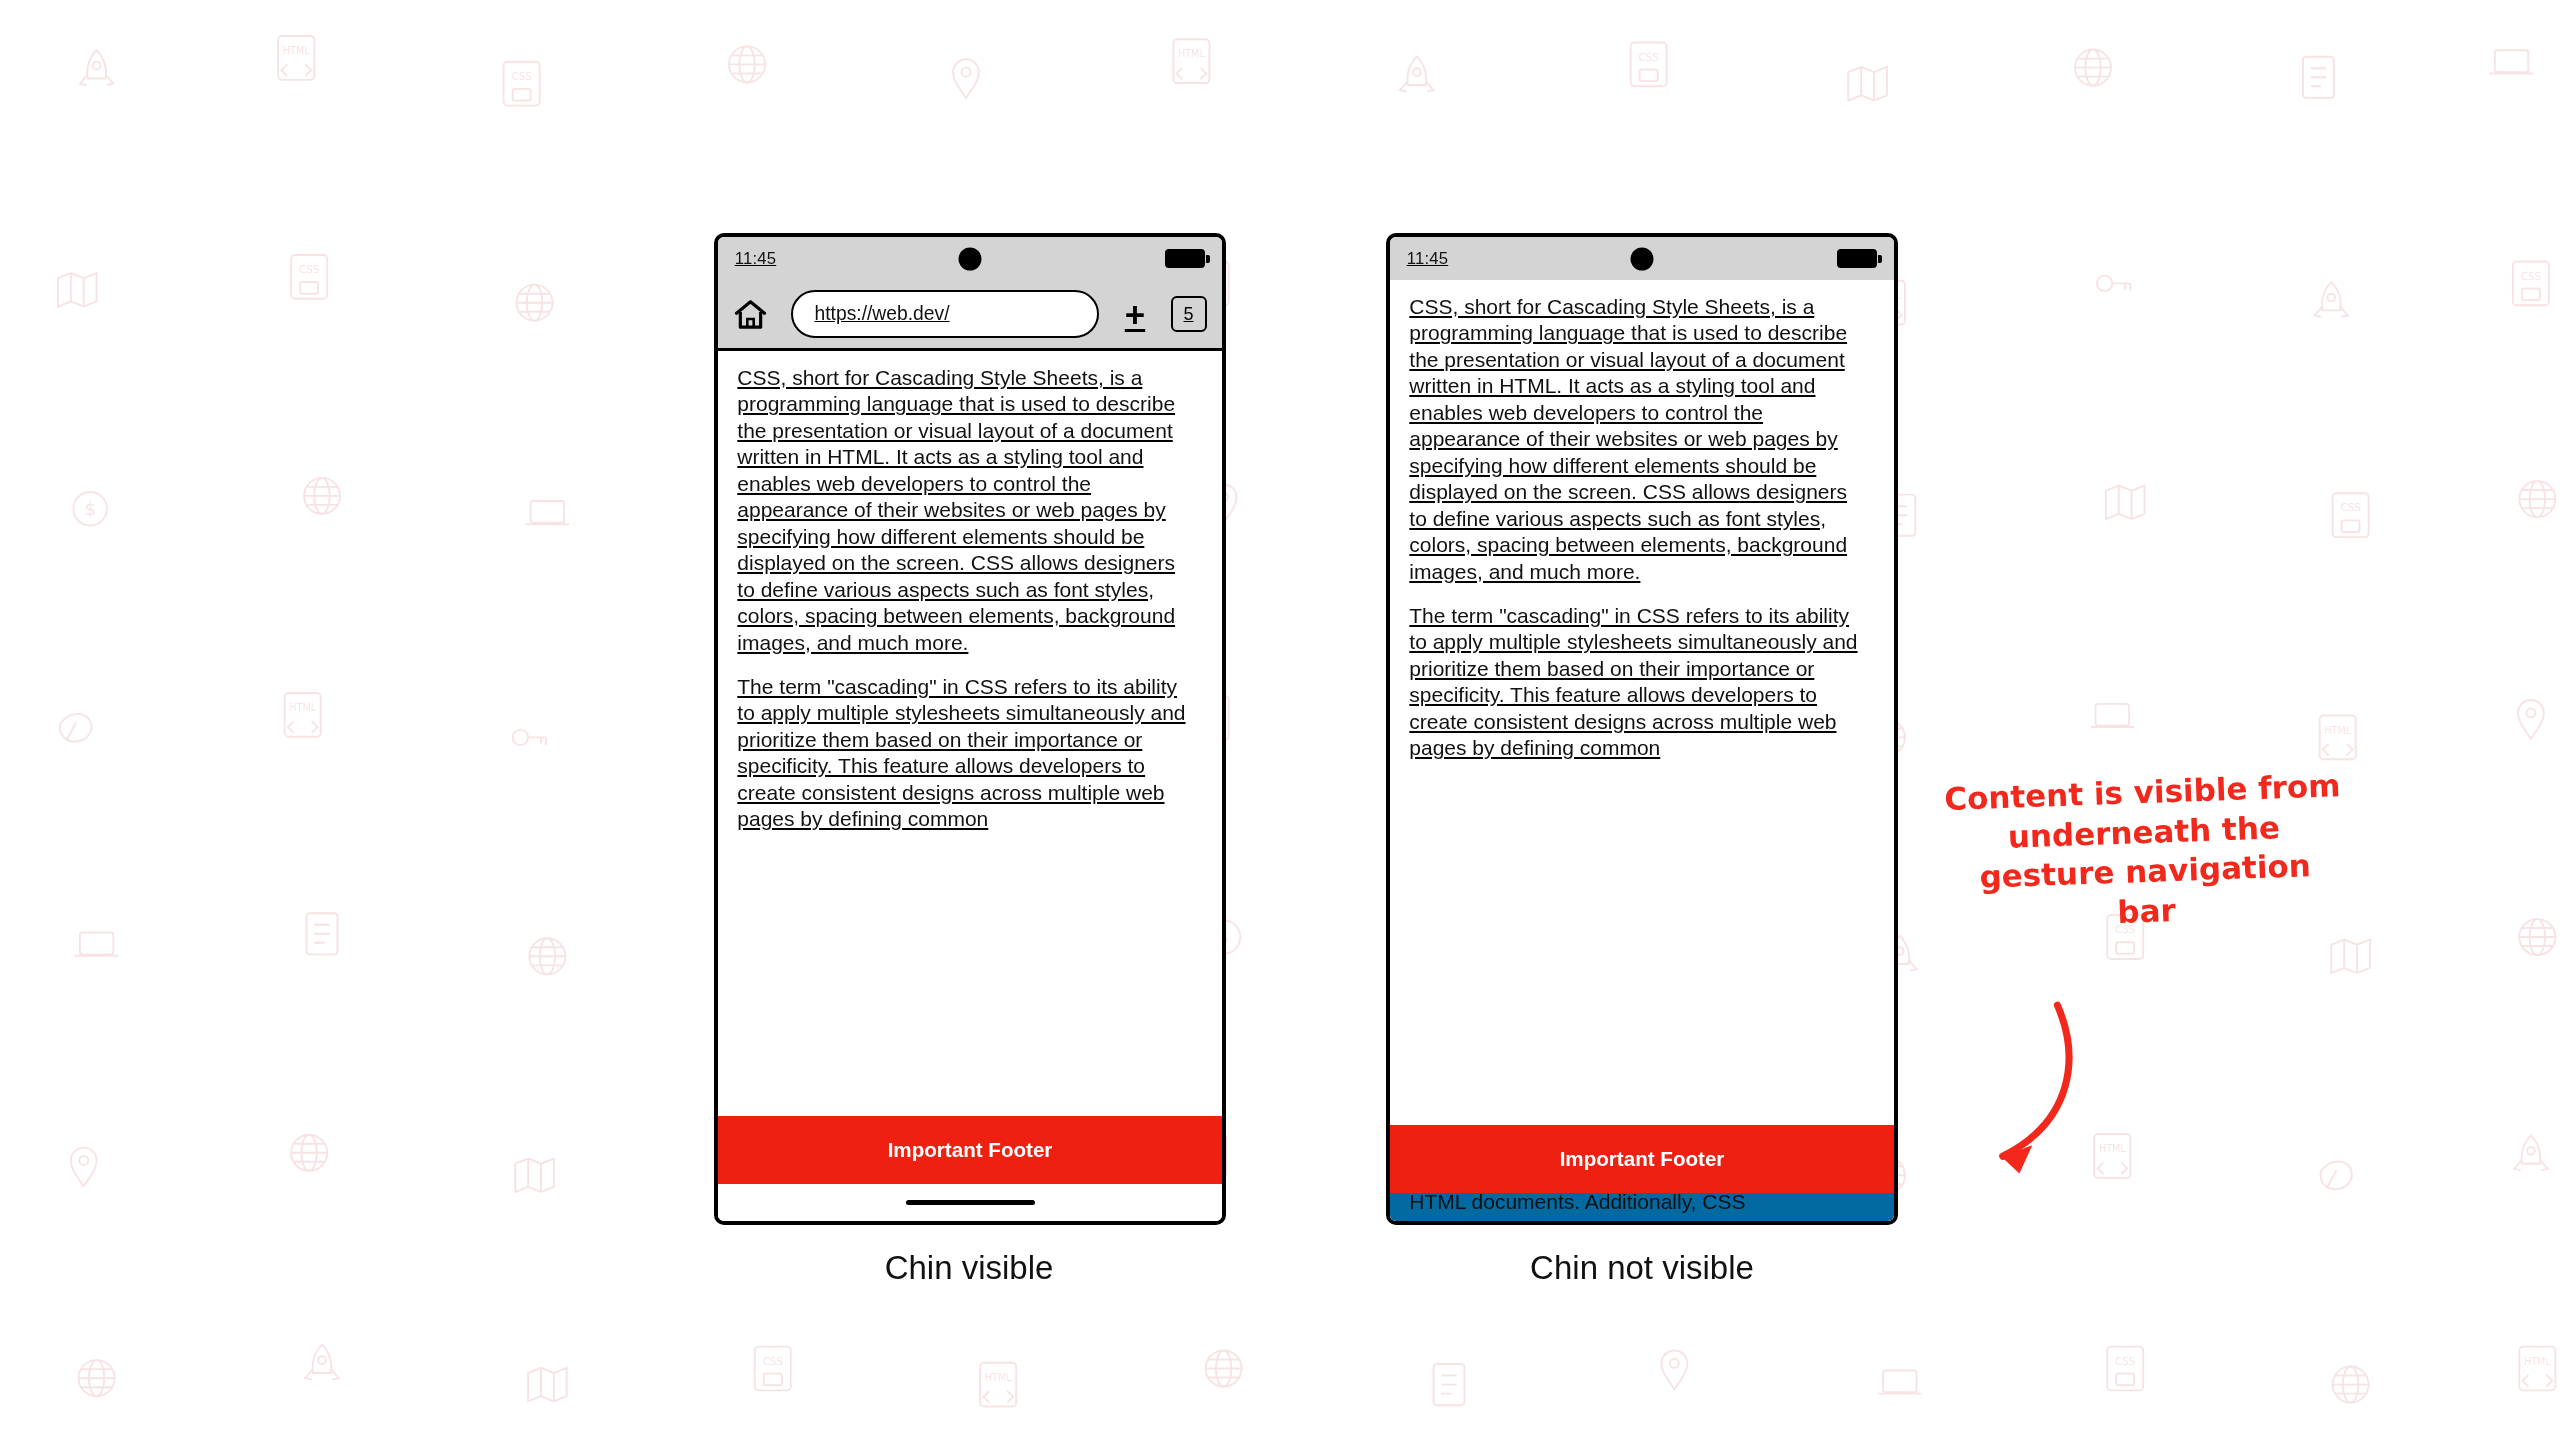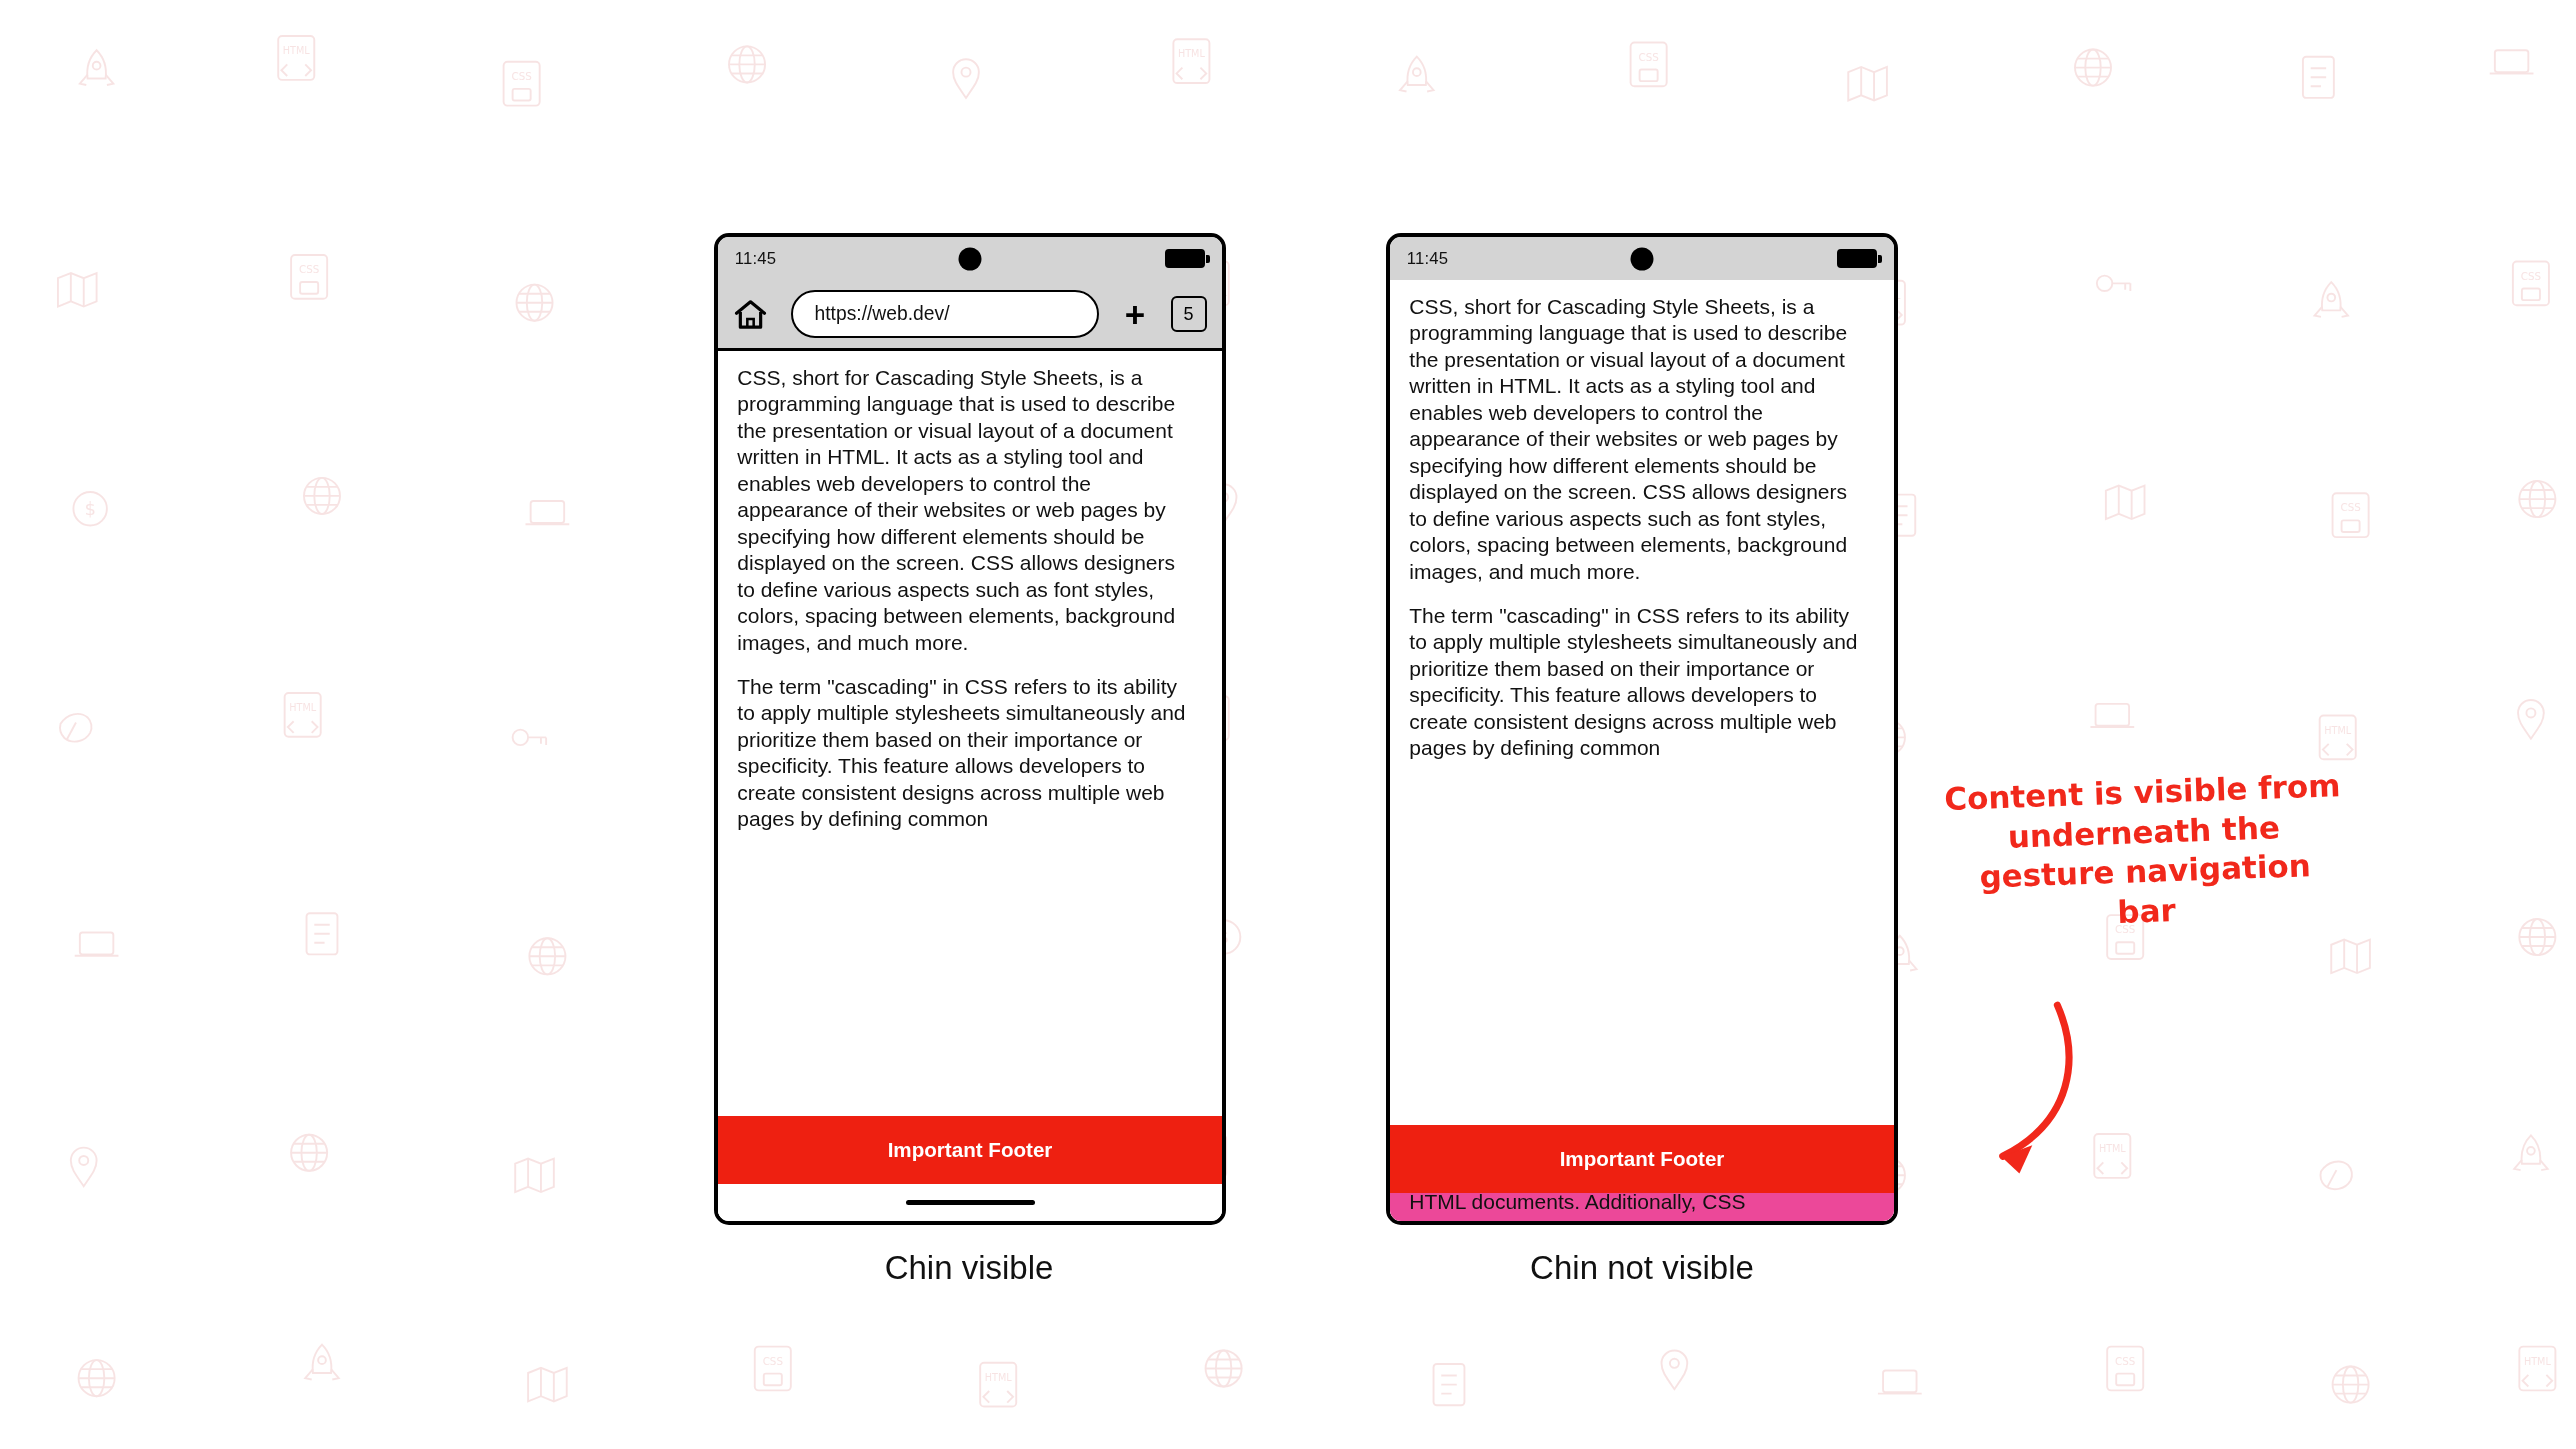--- a/index.html
+++ b/index.html
@@ -26,24 +26,25 @@
   
   #stage {
     position: absolute;
     inset: 0;
   }
 
   
   .phone {
     position: absolute;
     border: 4.5px solid #000000;
-    border-radius: 15px;
+    border-radius: 10px;
     background: #ffffff;
     overflow: hidden;
     box-sizing: border-box;
+    text-decoration: underline;
   }
 
   #phone-chin-visible {
     left: 714px;
     top: 233px;
     width: 512px;
     height: 992px;
   }
 
   #phone-chin-not-visible {
@@ -197,21 +198,21 @@
     border-radius: 3.9px;
     background: #000;
   }
   .chin-overlap {
     position: absolute;
     left: 0;
     right: 0;
     bottom: 0;
     height: 28px;
     overflow: hidden;
-    background: #ec4899;
+    background: #0369a1;
   }
   .chin-overlap .clipped-text {
     position: absolute;
     left: 19.3px;
     right: 19.3px;
     top: -3.9px;
     font-size: 21px;
     line-height: 1.26;
     color: #111;
   }

